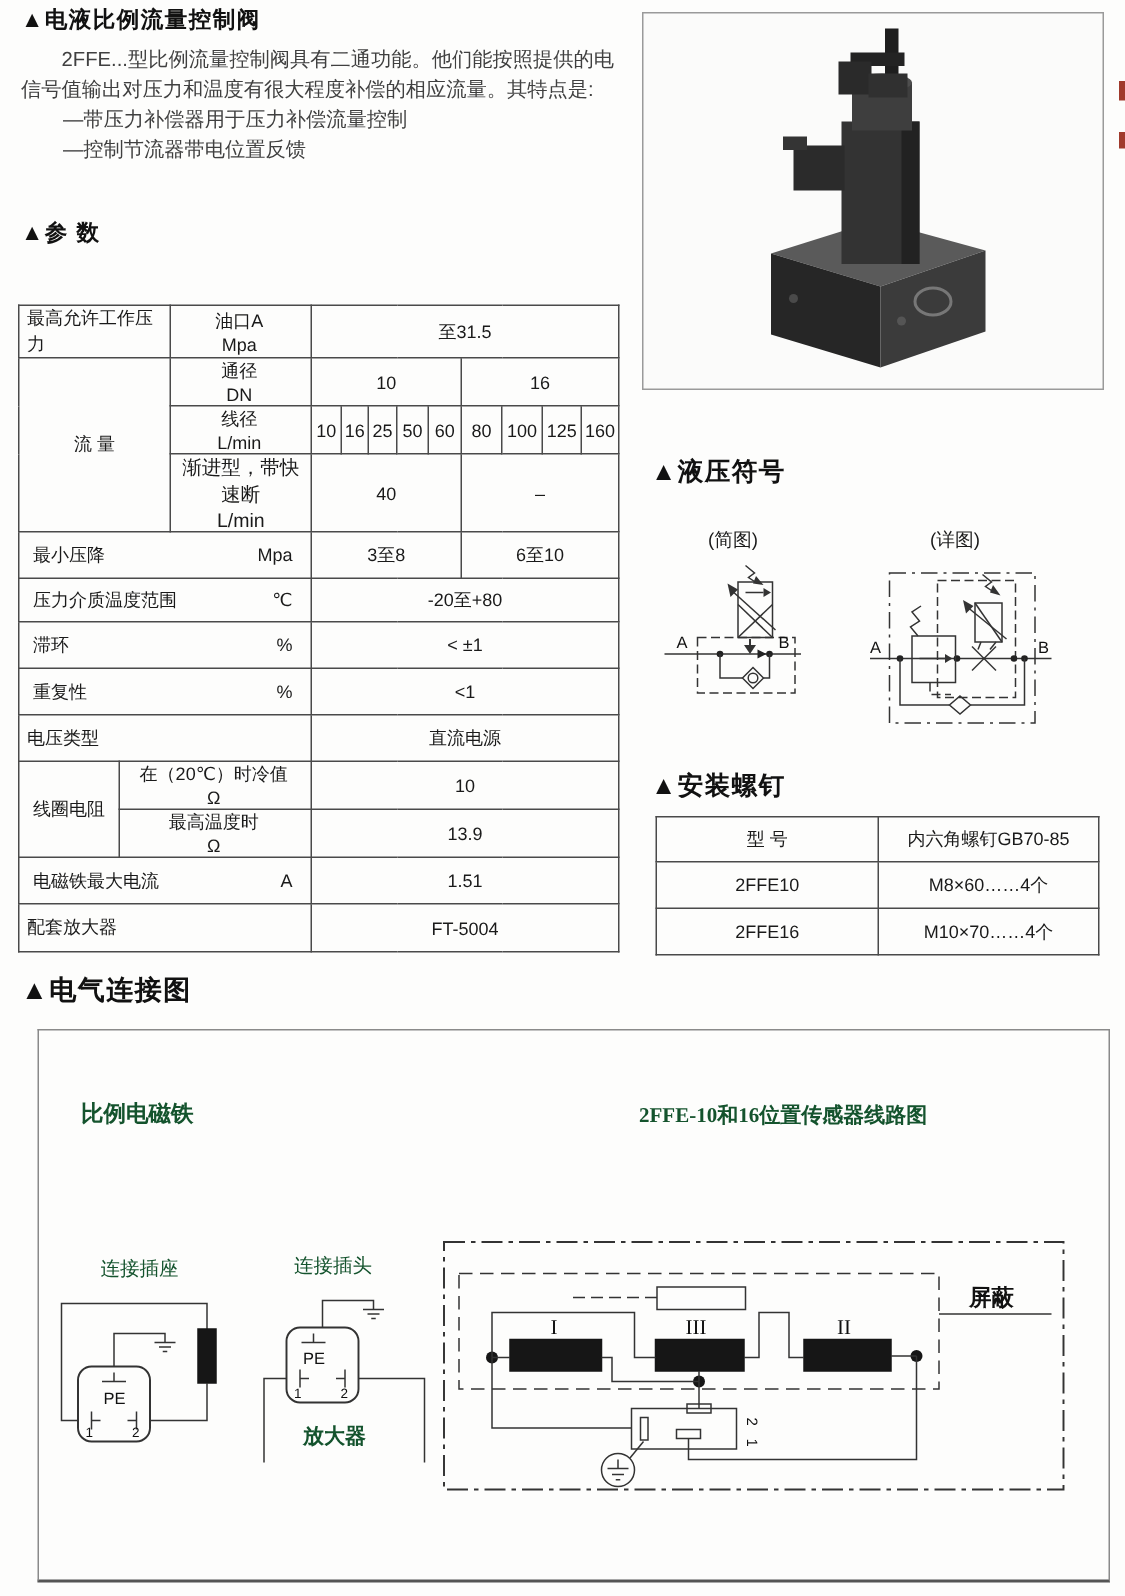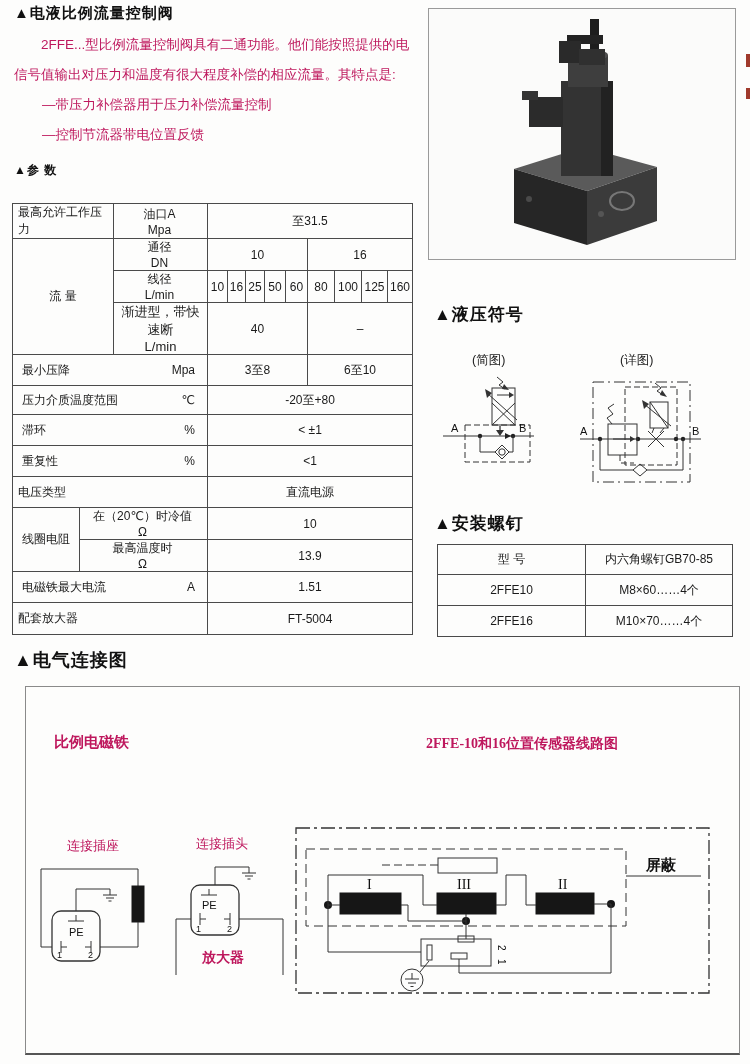--- a/index.html
+++ b/index.html
@@ -1,32 +1,32 @@
 <!DOCTYPE html>
 <html><head>
 <meta charset="utf-8">
 <style>
   html,body{margin:0;padding:0;}
   body{width:750px;height:1064px;position:relative;background:#fdfdfc;
        font-family:"Liberation Sans","DejaVu Sans",sans-serif;color:#1a1a1a;overflow:hidden;}
   .abs{position:absolute;}
   .sec-title{font-weight:bold;color:#111;letter-spacing:1px;}
-  .para{font-size:13.5px;line-height:30px;color:#be185d;}
+  .para{font-size:13.5px;line-height:20px;color:#404040;}
   .indent{text-indent:2em;}
   .feature{margin-left:28px;}
   
   table{border-collapse:collapse;table-layout:fixed;}
   td{border:1px solid #4a4a4a;font-size:12px;color:#1a1a1a;text-align:center;padding:0;overflow:hidden;}
   .lbl{text-align:left;padding-left:5px;}
   .fc{display:flex;justify-content:space-between;align-items:center;padding:0 12px 0 9px;width:100%;box-sizing:border-box;}
   .fc2{display:flex;justify-content:space-between;align-items:center;padding:0 10px 0 8px;width:100%;box-sizing:border-box;flex-direction:column;}
   .small-cell{font-size:13px;letter-spacing:0;margin-top:44px;}
   .photo-box{border:1px solid #9a9a9a;background:#fbfbfa;}
   .big-box{border:1px solid #8a8a8a;border-bottom:2px solid #555;background:#fdfdfc;}
-  .serif-label{font-family:"Liberation Serif","DejaVu Serif",serif;font-weight:bold;color:#be185d;}
+  .serif-label{font-family:"Liberation Serif","DejaVu Serif",serif;font-weight:bold;color:#14532d;}
   svg{display:block;}
   .ln{stroke:#333;stroke-width:1.3;fill:none;}
   .lnthin{stroke:#333;stroke-width:1;fill:none;}
   .dash{stroke-dasharray:6 3;}
   .dashdot{stroke-dasharray:11 4 2 4;}
   .blk{fill:#161616;stroke:#161616;}
   .svgtxt{font-family:"Liberation Sans","DejaVu Sans",sans-serif;fill:#111;}
   .svgserif{font-family:"Liberation Serif","DejaVu Serif",serif;fill:#111;}
   .edge-mark{background:#a03a2c;}
 </style>
@@ -34,21 +34,21 @@
 <body>
 
 <div class="abs sec-title" style="left:14px;top:4px;font-size:15px;">▲电液比例流量控制阀</div>
 
 <div class="abs para" style="left:14px;top:30px;width:402px;">
   <div class="indent">2FFE...型比例流量控制阀具有二通功能。他们能按照提供的电信号值输出对压力和温度有很大程度补偿的相应流量。其特点是:</div>
   <div class="feature">—带压力补偿器用于压力补偿流量控制</div>
   <div class="feature">—控制节流器带电位置反馈</div>
 </div>
 
-<div class="abs sec-title" style="left:14px;top:162px;font-size:12px;">▲参  数</div>
+<div class="abs sec-title" style="left:14px;top:146px;font-size:15px;">▲参  数</div>
 
 <table class="abs" style="left:12px;top:203px;width:400px;">
   <colgroup>
     <col style="width:67px">
       <col style="width:34px">
       <col style="width:94px">
     <col style="width:20px">
       <col style="width:18px">
       <col style="width:19px">
       <col style="width:21px">

